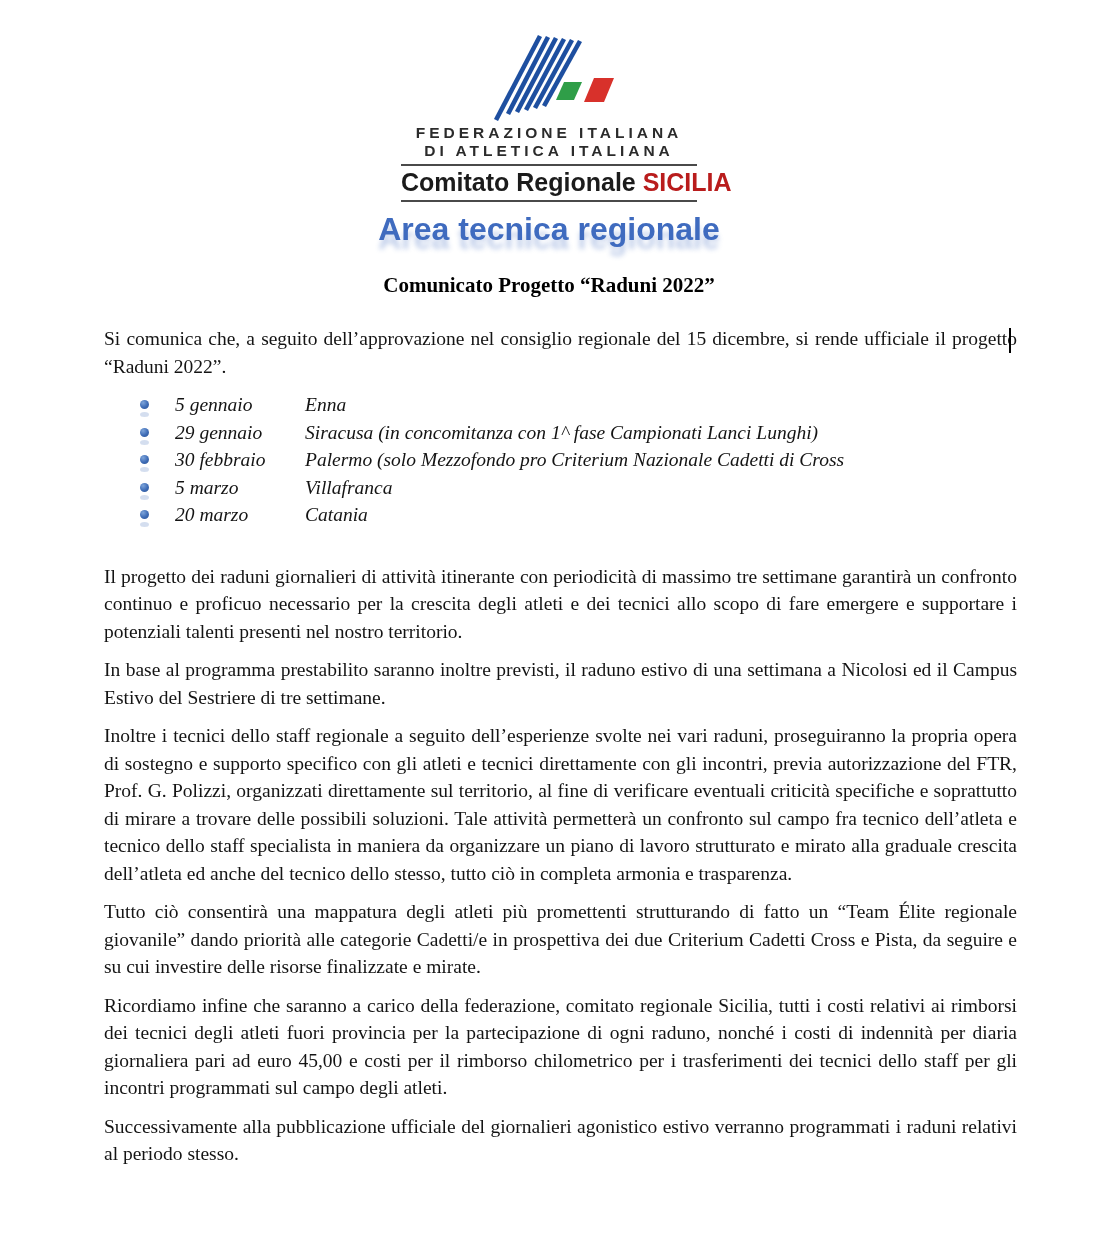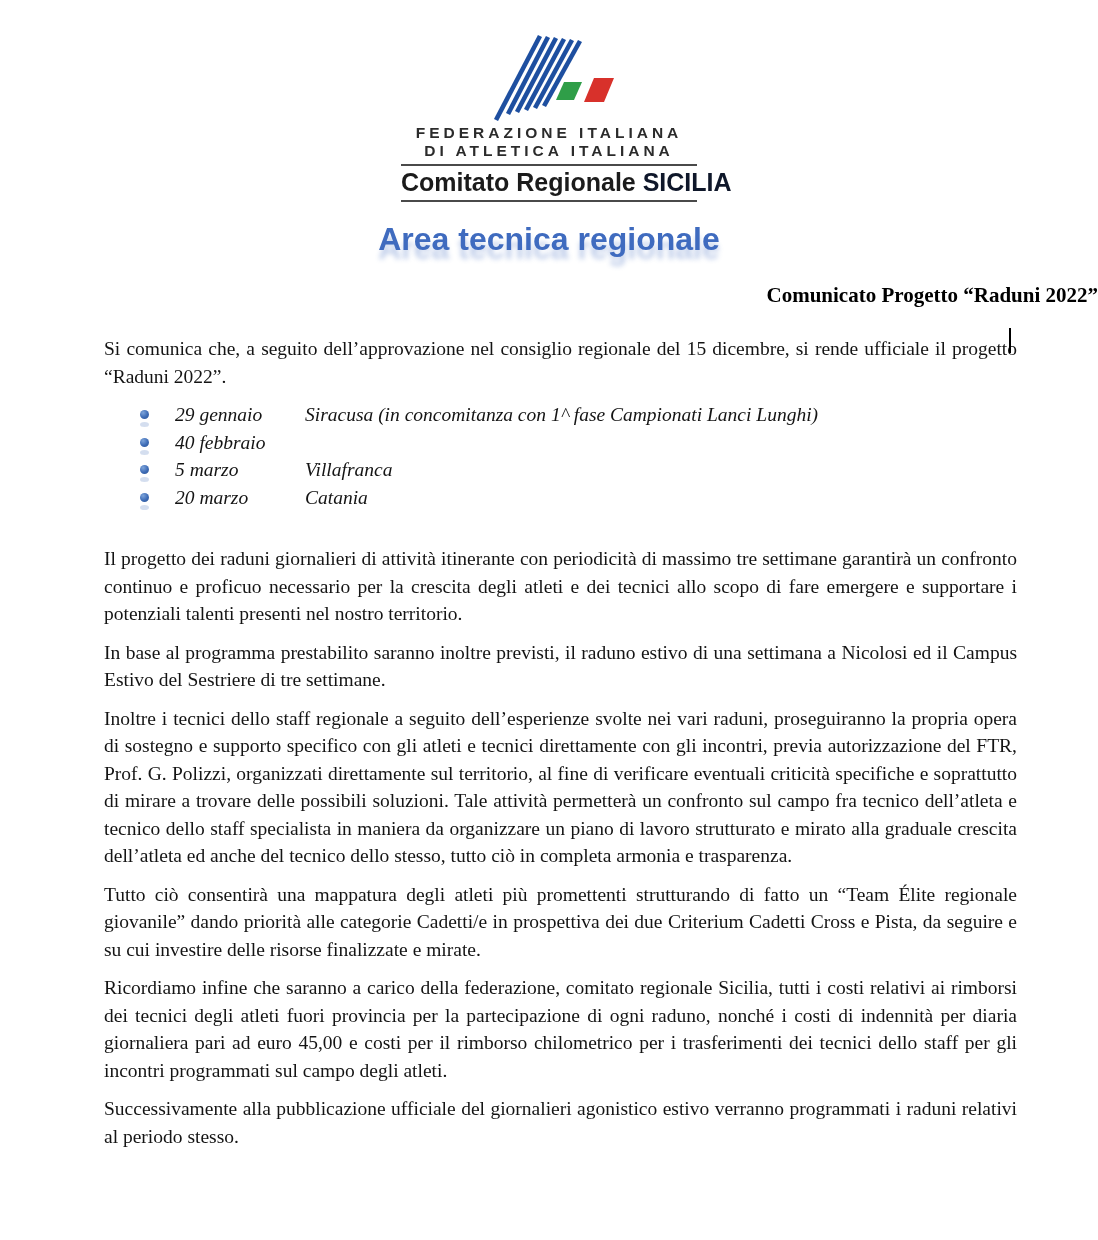--- a/index.html
+++ b/index.html
@@ -30,34 +30,34 @@
     margin: 4px auto 0 auto;
     border-top: 2px solid #4a4a4a;
     border-bottom: 2px solid #4a4a4a;
     padding: 2px 0 3px 0;
     font-family: "Liberation Sans", sans-serif;
     font-weight: 700;
     font-size: 25px;
     color: #1b1b1b;
     white-space: nowrap;
   }
-  .committee .region { color: #0f172a; }
+  .committee .region { color: #b91c1c; }
   .area-tecnica {
-    margin-top: 19px;
+    margin-top: 9px;
     font-family: "Liberation Sans", sans-serif;
     font-weight: 700;
     font-size: 32px;
     color: #3F6BBF;
     letter-spacing: 0px;
     text-shadow: 0 9px 5px rgba(63,107,191,0.33);
   }
   
   .doc-title {
     margin-top: 25px;
-    text-align: right;
+    text-align: center;
     font-weight: 700;
     font-size: 21px;
     color: #000000;
   }
   .content {
     padding: 27px 81px 0 104px;
     font-size: 19.5px;
     line-height: 27.5px;
     text-align: justify;
   }
@@ -120,26 +120,32 @@
   </div>
 
   <div class="doc-title">Comunicato Progetto “Raduni 2022”</div>
 
   <div class="content">
     <p>Si comunica che, a seguito dell’approvazione nel consiglio regionale del 15 dicembre, si rende ufficiale il progetto “Raduni 2022”.</p>
 
     <div class="schedule">
       <div class="schedule-row">
         <span class="bullet"></span>
+        <span class="sched-date">5 gennaio</span>
+        <span class="sched-loc">Enna</span>
+      </div>
+      <div class="schedule-row">
+        <span class="bullet"></span>
         <span class="sched-date">29 gennaio</span>
         <span class="sched-loc">Siracusa (in concomitanza con 1^ fase Campionati Lanci Lunghi)</span>
       </div>
       <div class="schedule-row">
         <span class="bullet"></span>
-        <span class="sched-date">40 febbraio</span>
+        <span class="sched-date">30 febbraio</span>
+        <span class="sched-loc">Palermo (solo Mezzofondo pro Criterium Nazionale Cadetti di Cross</span>
       </div>
       <div class="schedule-row">
         <span class="bullet"></span>
         <span class="sched-date">5 marzo</span>
         <span class="sched-loc">Villafranca</span>
       </div>
       <div class="schedule-row">
         <span class="bullet"></span>
         <span class="sched-date">20 marzo</span>
         <span class="sched-loc">Catania</span>

